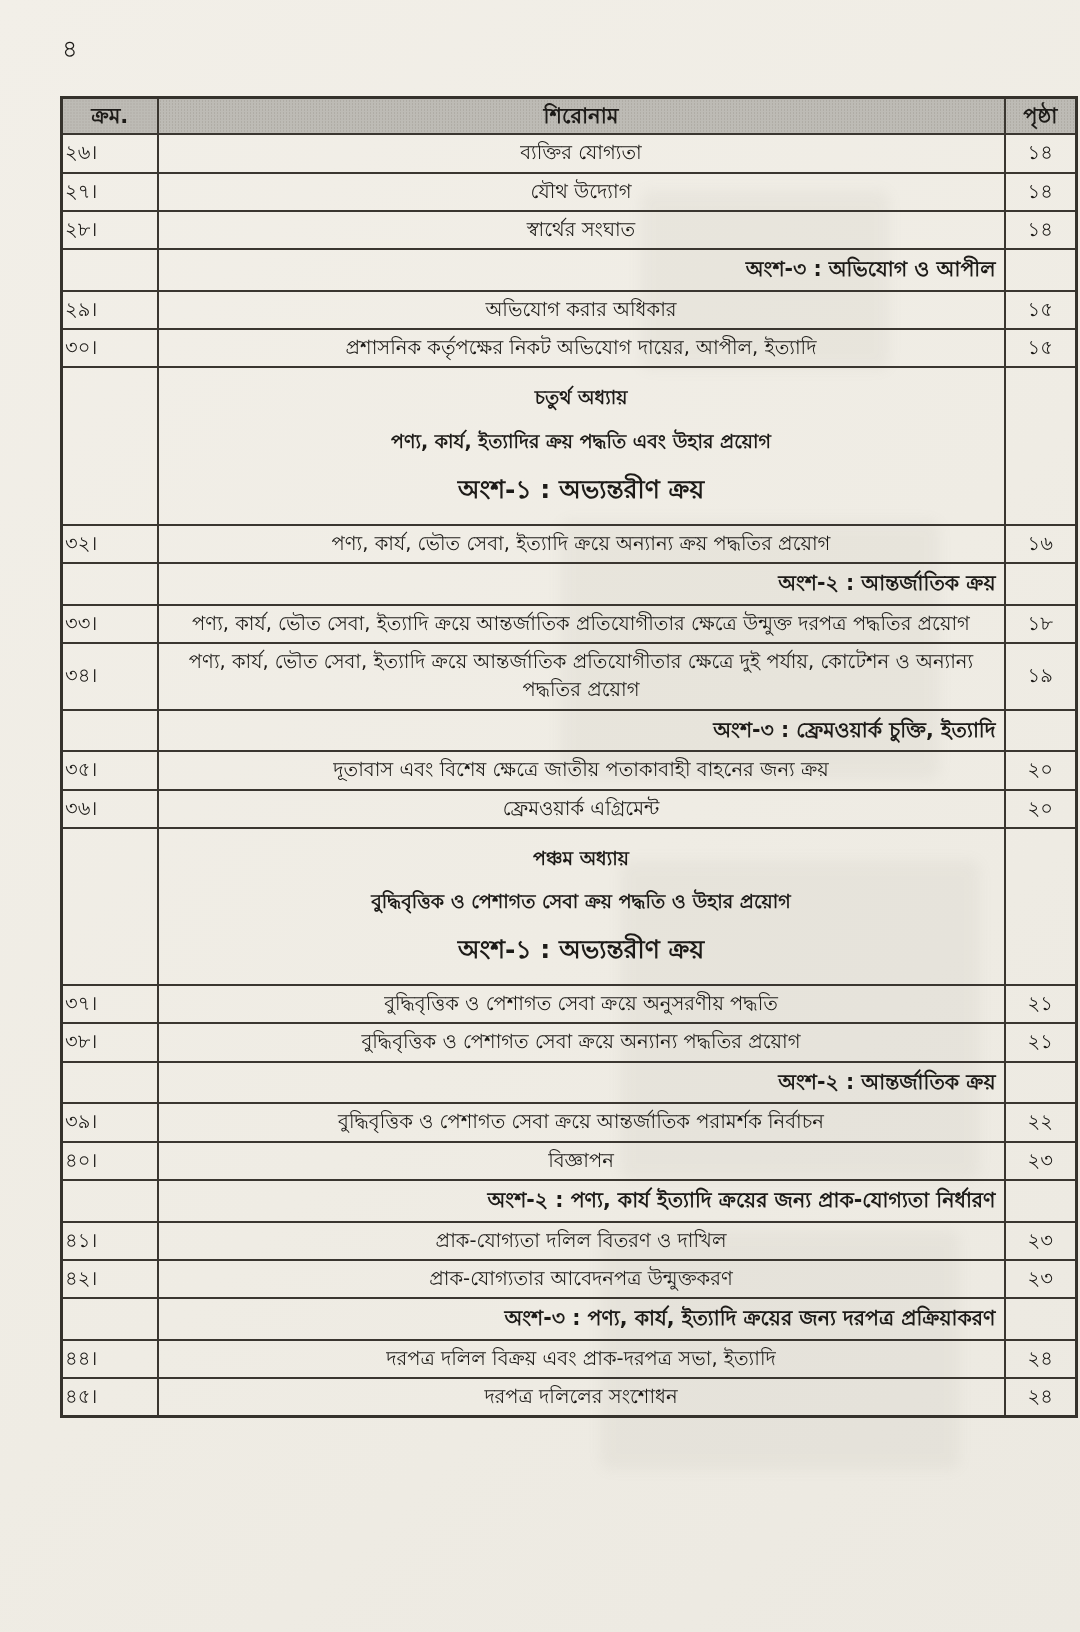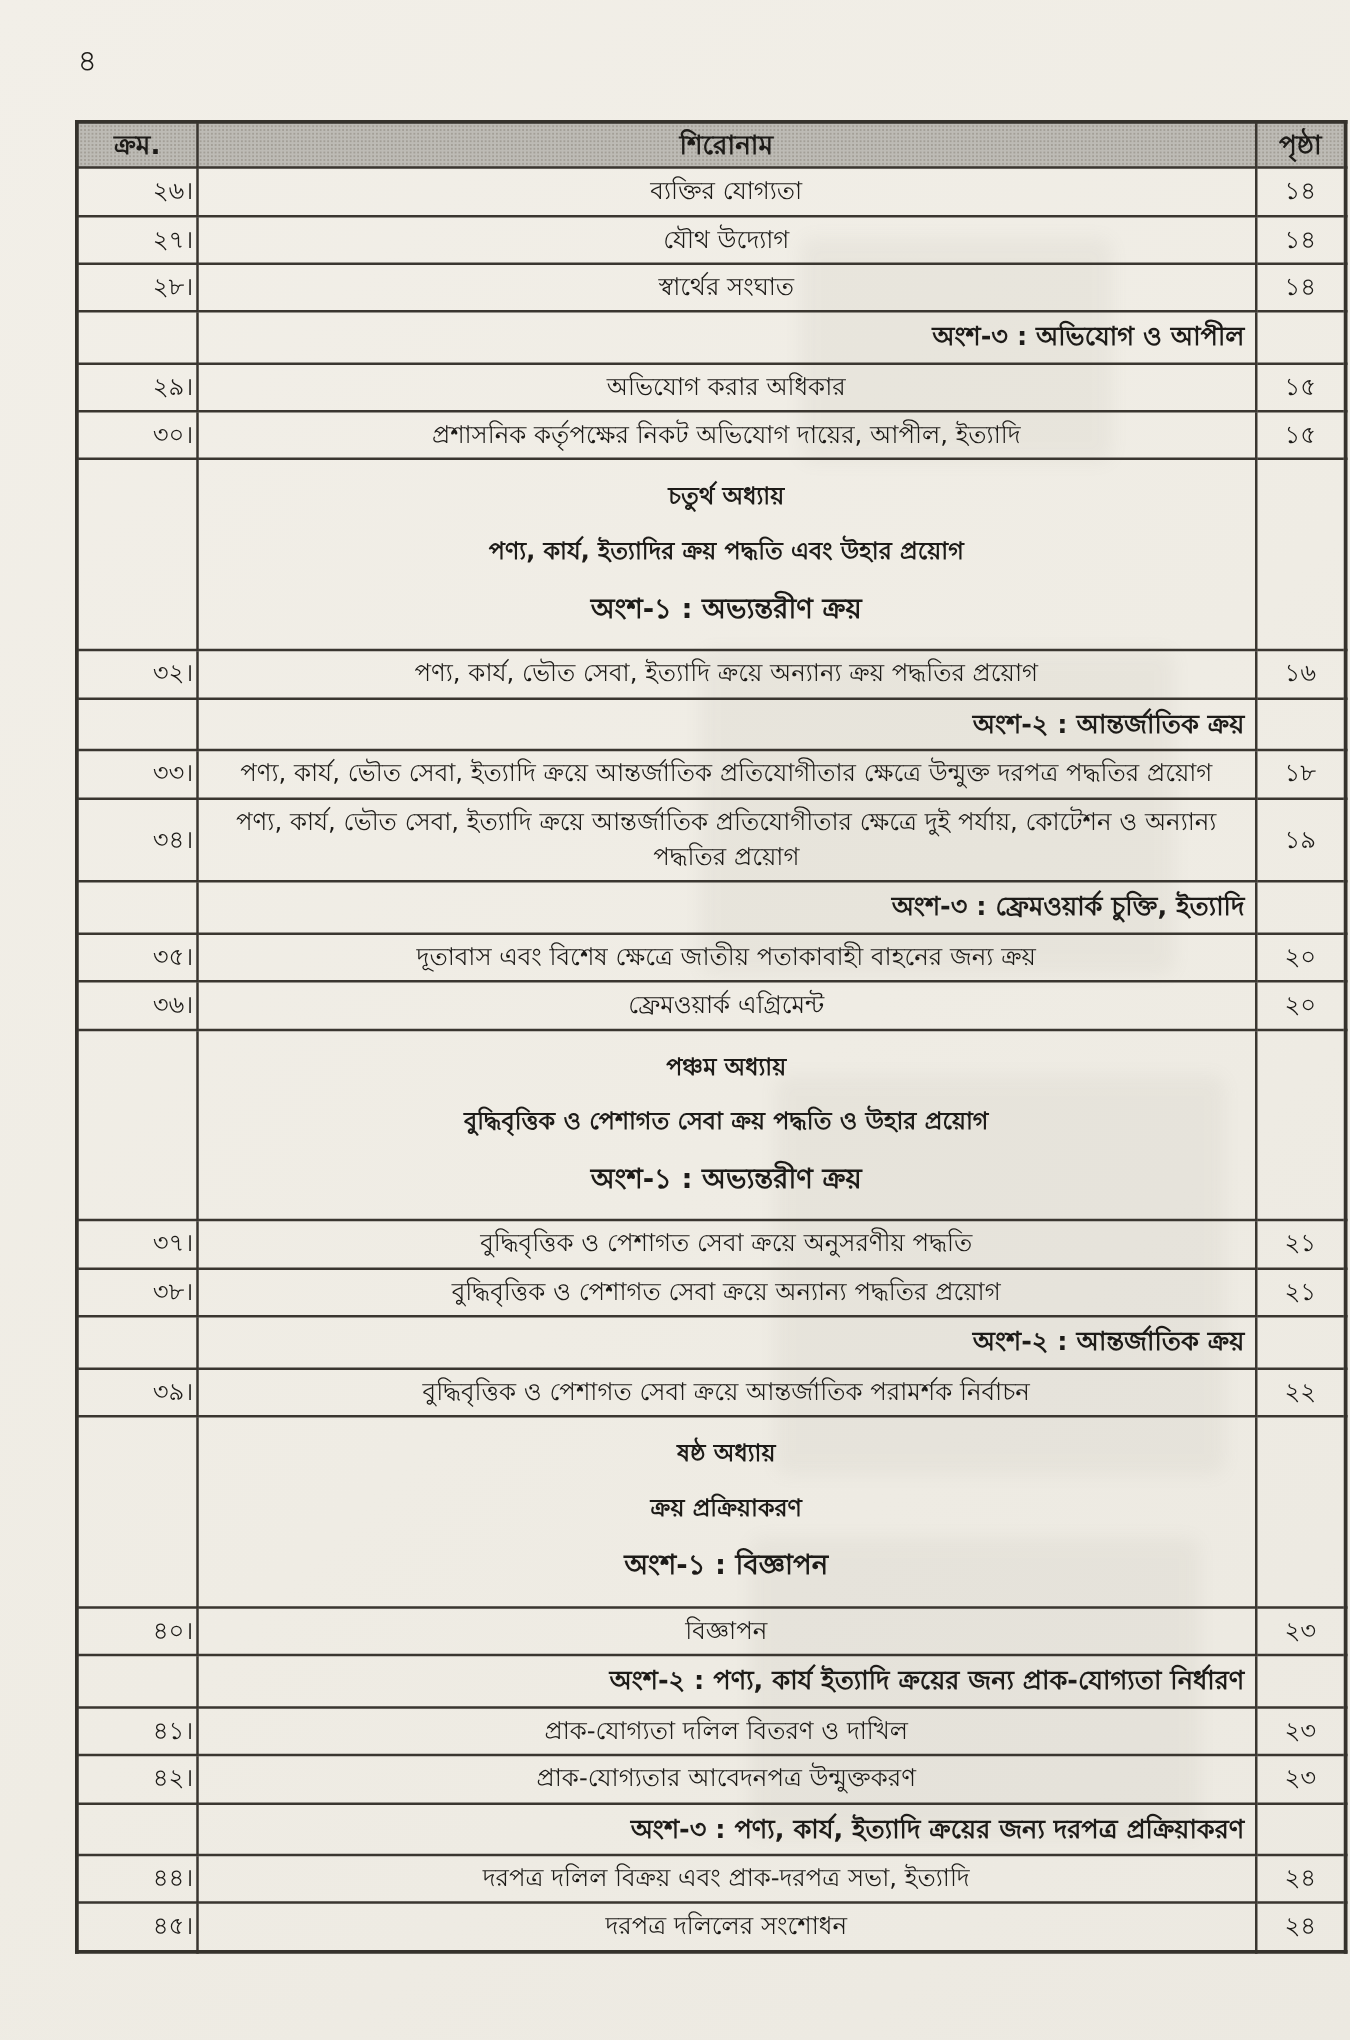--- a/index.html
+++ b/index.html
@@ -56,36 +56,36 @@
     height:30px;
     font-weight:bold;
     font-size:21px;
     text-align:center;
     padding:2px 4px;
     background-color:#bdbbb5;
     background-image:radial-gradient(#a39f97 0.8px,transparent 0.9px);
     background-size:3px 3px;
   }
   .cell{padding:4px 8px;}
-  .serial{text-align:right;padding:0 2px;}
+  .serial{text-align:left;padding:0 2px;}
   .title{text-align:center;padding:4px 12px;}
   .pagecol{text-align:center;padding:4px 2px;}
   .row-section td.section-title{
     text-align:right;
     font-weight:bold;
     font-size:20.5px;
     padding:5px 8px;
   }
   .row-chapter td.chapter-cell{
     text-align:center;
     font-weight:bold;
     padding:8px 8px;
   }
   .chapter-line{padding:8px 0;font-size:19px;}
-  .chapter-line.part{font-size:22px;}
+  .chapter-line.part{font-size:25px;}
 </style>
 </head>
 <body>
 
 <div class="page">
 
   <div class="bleed b1"></div>
   <div class="bleed b2"></div>
   <div class="bleed b3"></div>
   <div class="bleed b4"></div>
@@ -202,29 +202,20 @@
         <tr class="row-section">
           <td class="cell serial"></td>
           <td class="cell section-title">অংশ-২ : আন্তর্জাতিক ক্রয়</td>
           <td class="cell pagecol"></td>
         </tr>
         <tr class="row-item">
           <td class="cell serial">৩৯।</td>
           <td class="cell title">বুদ্ধিবৃত্তিক ও পেশাগত সেবা ক্রয়ে আন্তর্জাতিক পরামর্শক নির্বাচন</td>
           <td class="cell pagecol">২২</td>
         </tr>
-        <tr class="row-chapter">
-          <td class="cell serial"></td>
-          <td class="cell chapter-cell">
-            <div class="chapter-line">ষষ্ঠ অধ্যায়</div>
-            <div class="chapter-line">ক্রয় প্রক্রিয়াকরণ</div>
-            <div class="chapter-line part">অংশ-১ : বিজ্ঞাপন</div>
-          </td>
-          <td class="cell pagecol"></td>
-        </tr>
         <tr class="row-item">
           <td class="cell serial">৪০।</td>
           <td class="cell title">বিজ্ঞাপন</td>
           <td class="cell pagecol">২৩</td>
         </tr>
         <tr class="row-section">
           <td class="cell serial"></td>
           <td class="cell section-title">অংশ-২ : পণ্য, কার্য ইত্যাদি ক্রয়ের জন্য প্রাক-যোগ্যতা নির্ধারণ</td>
           <td class="cell pagecol"></td>
         </tr>

